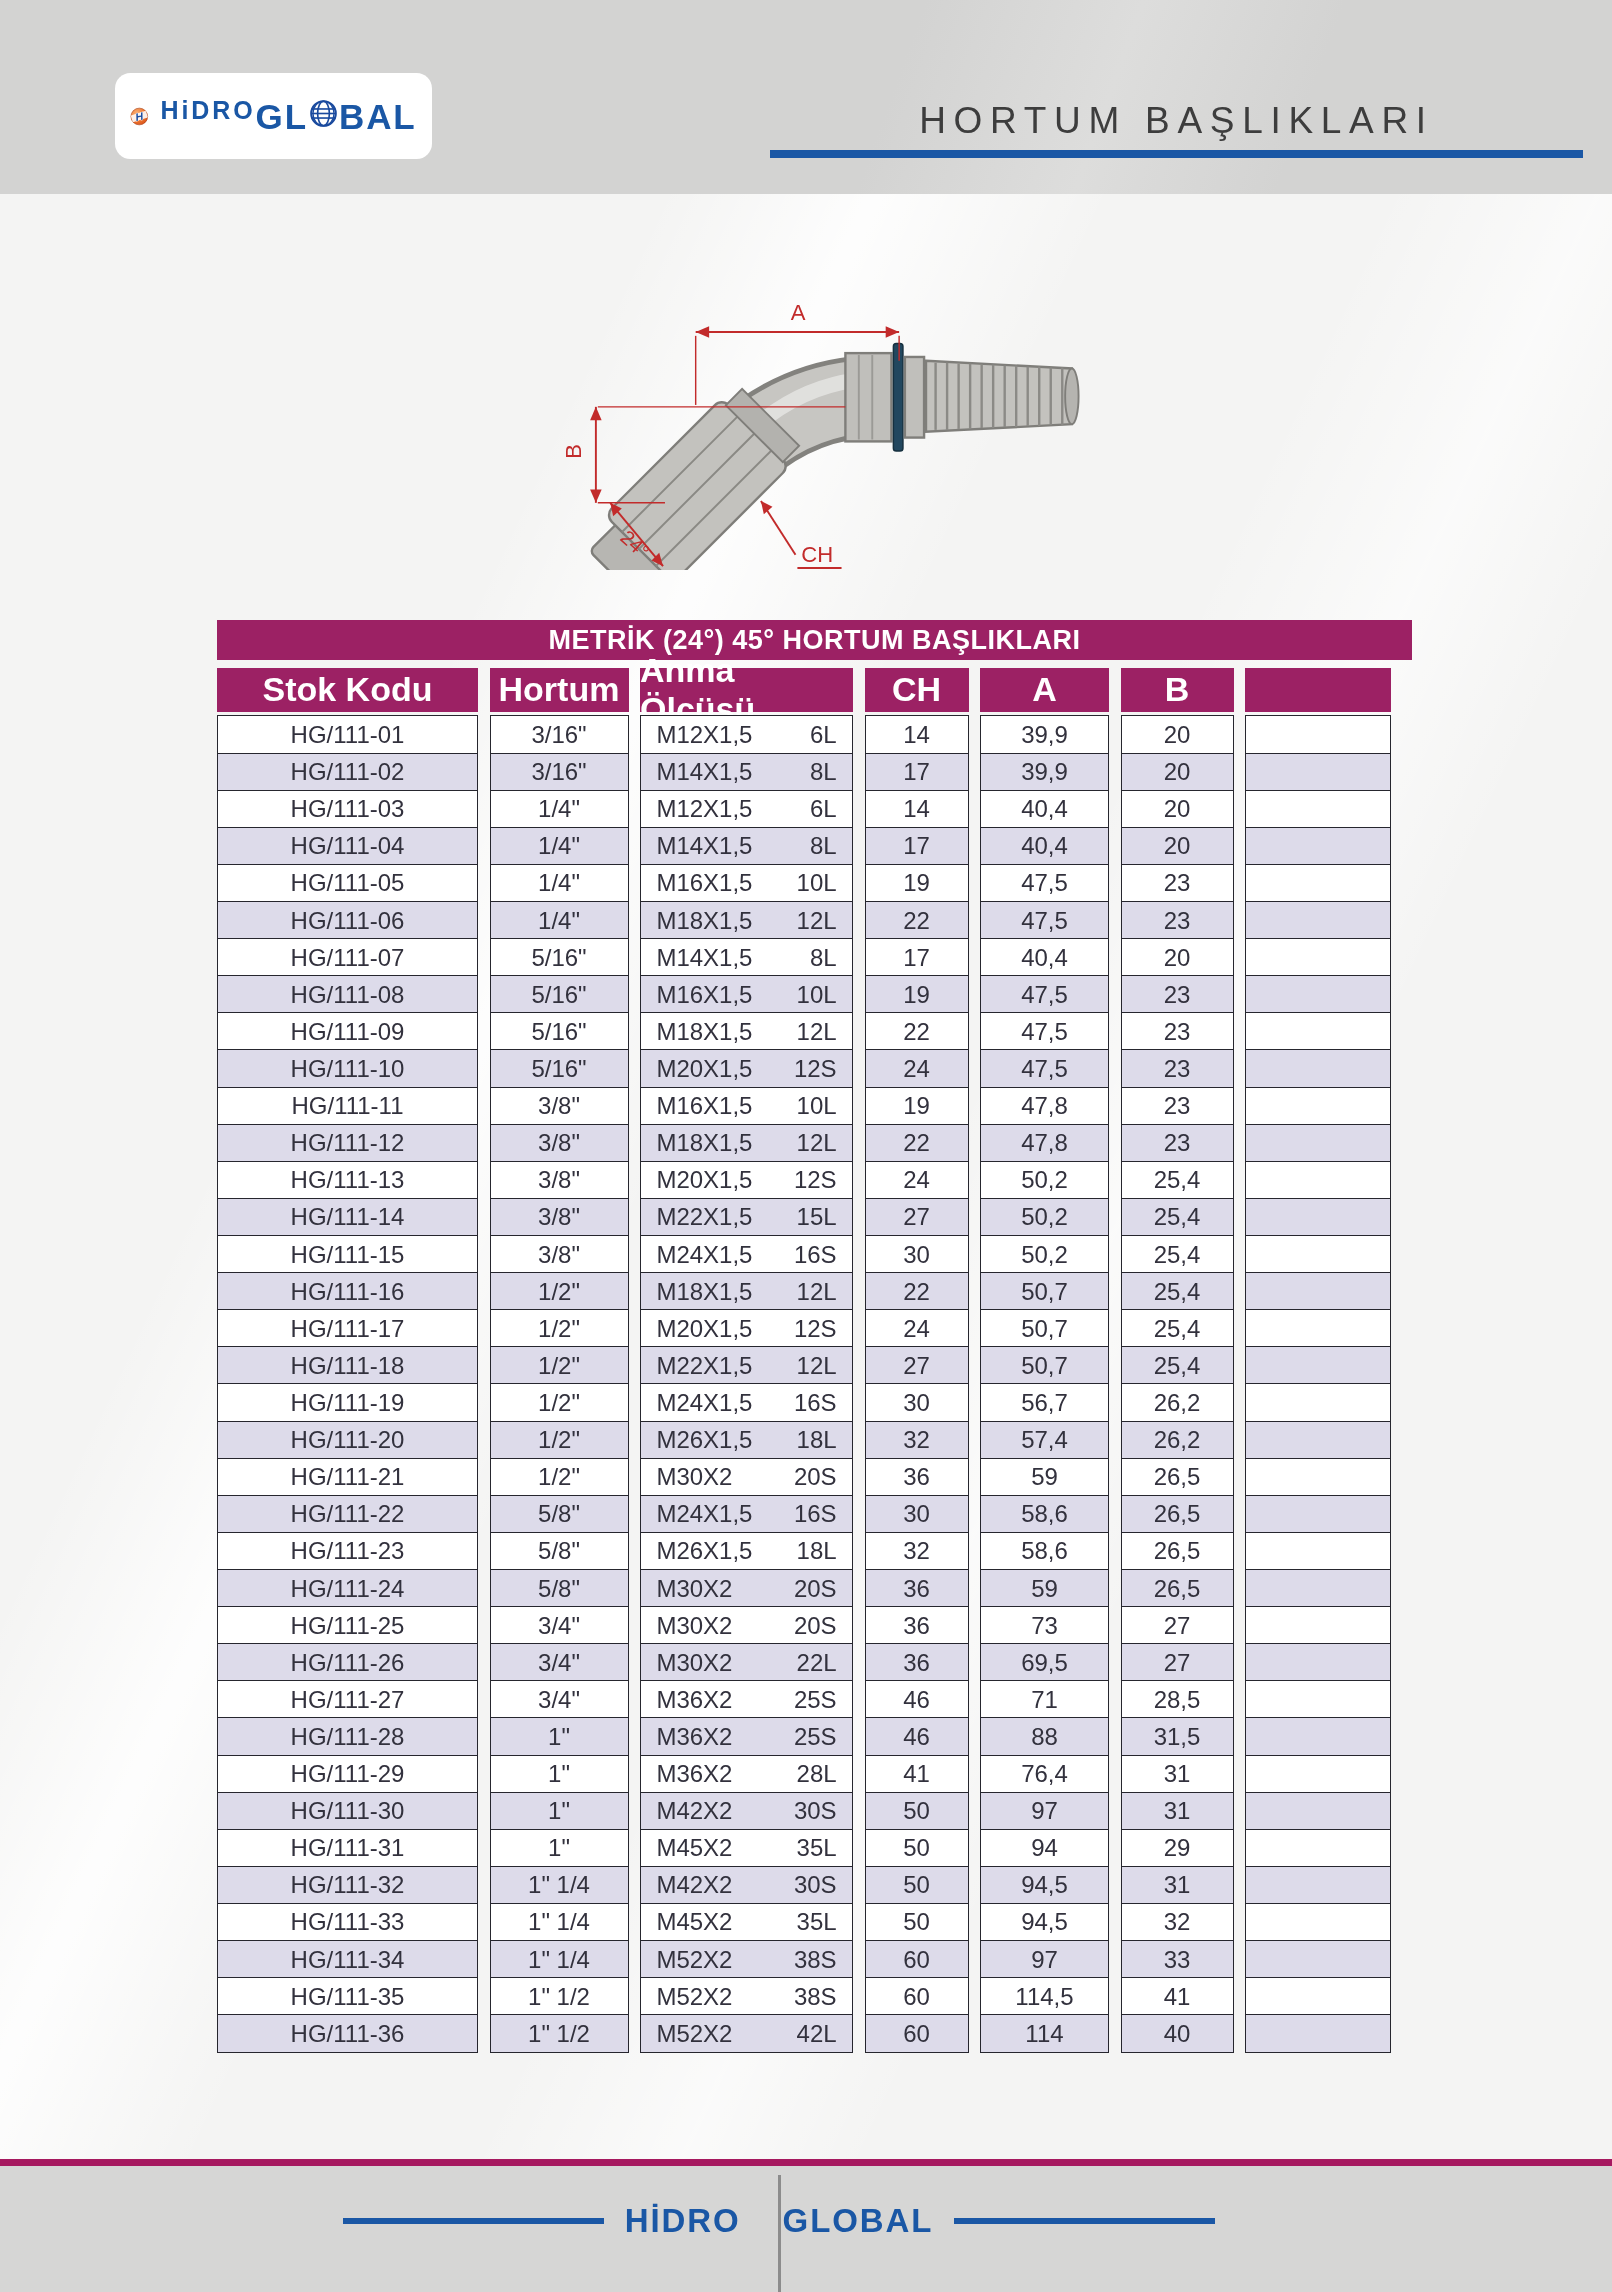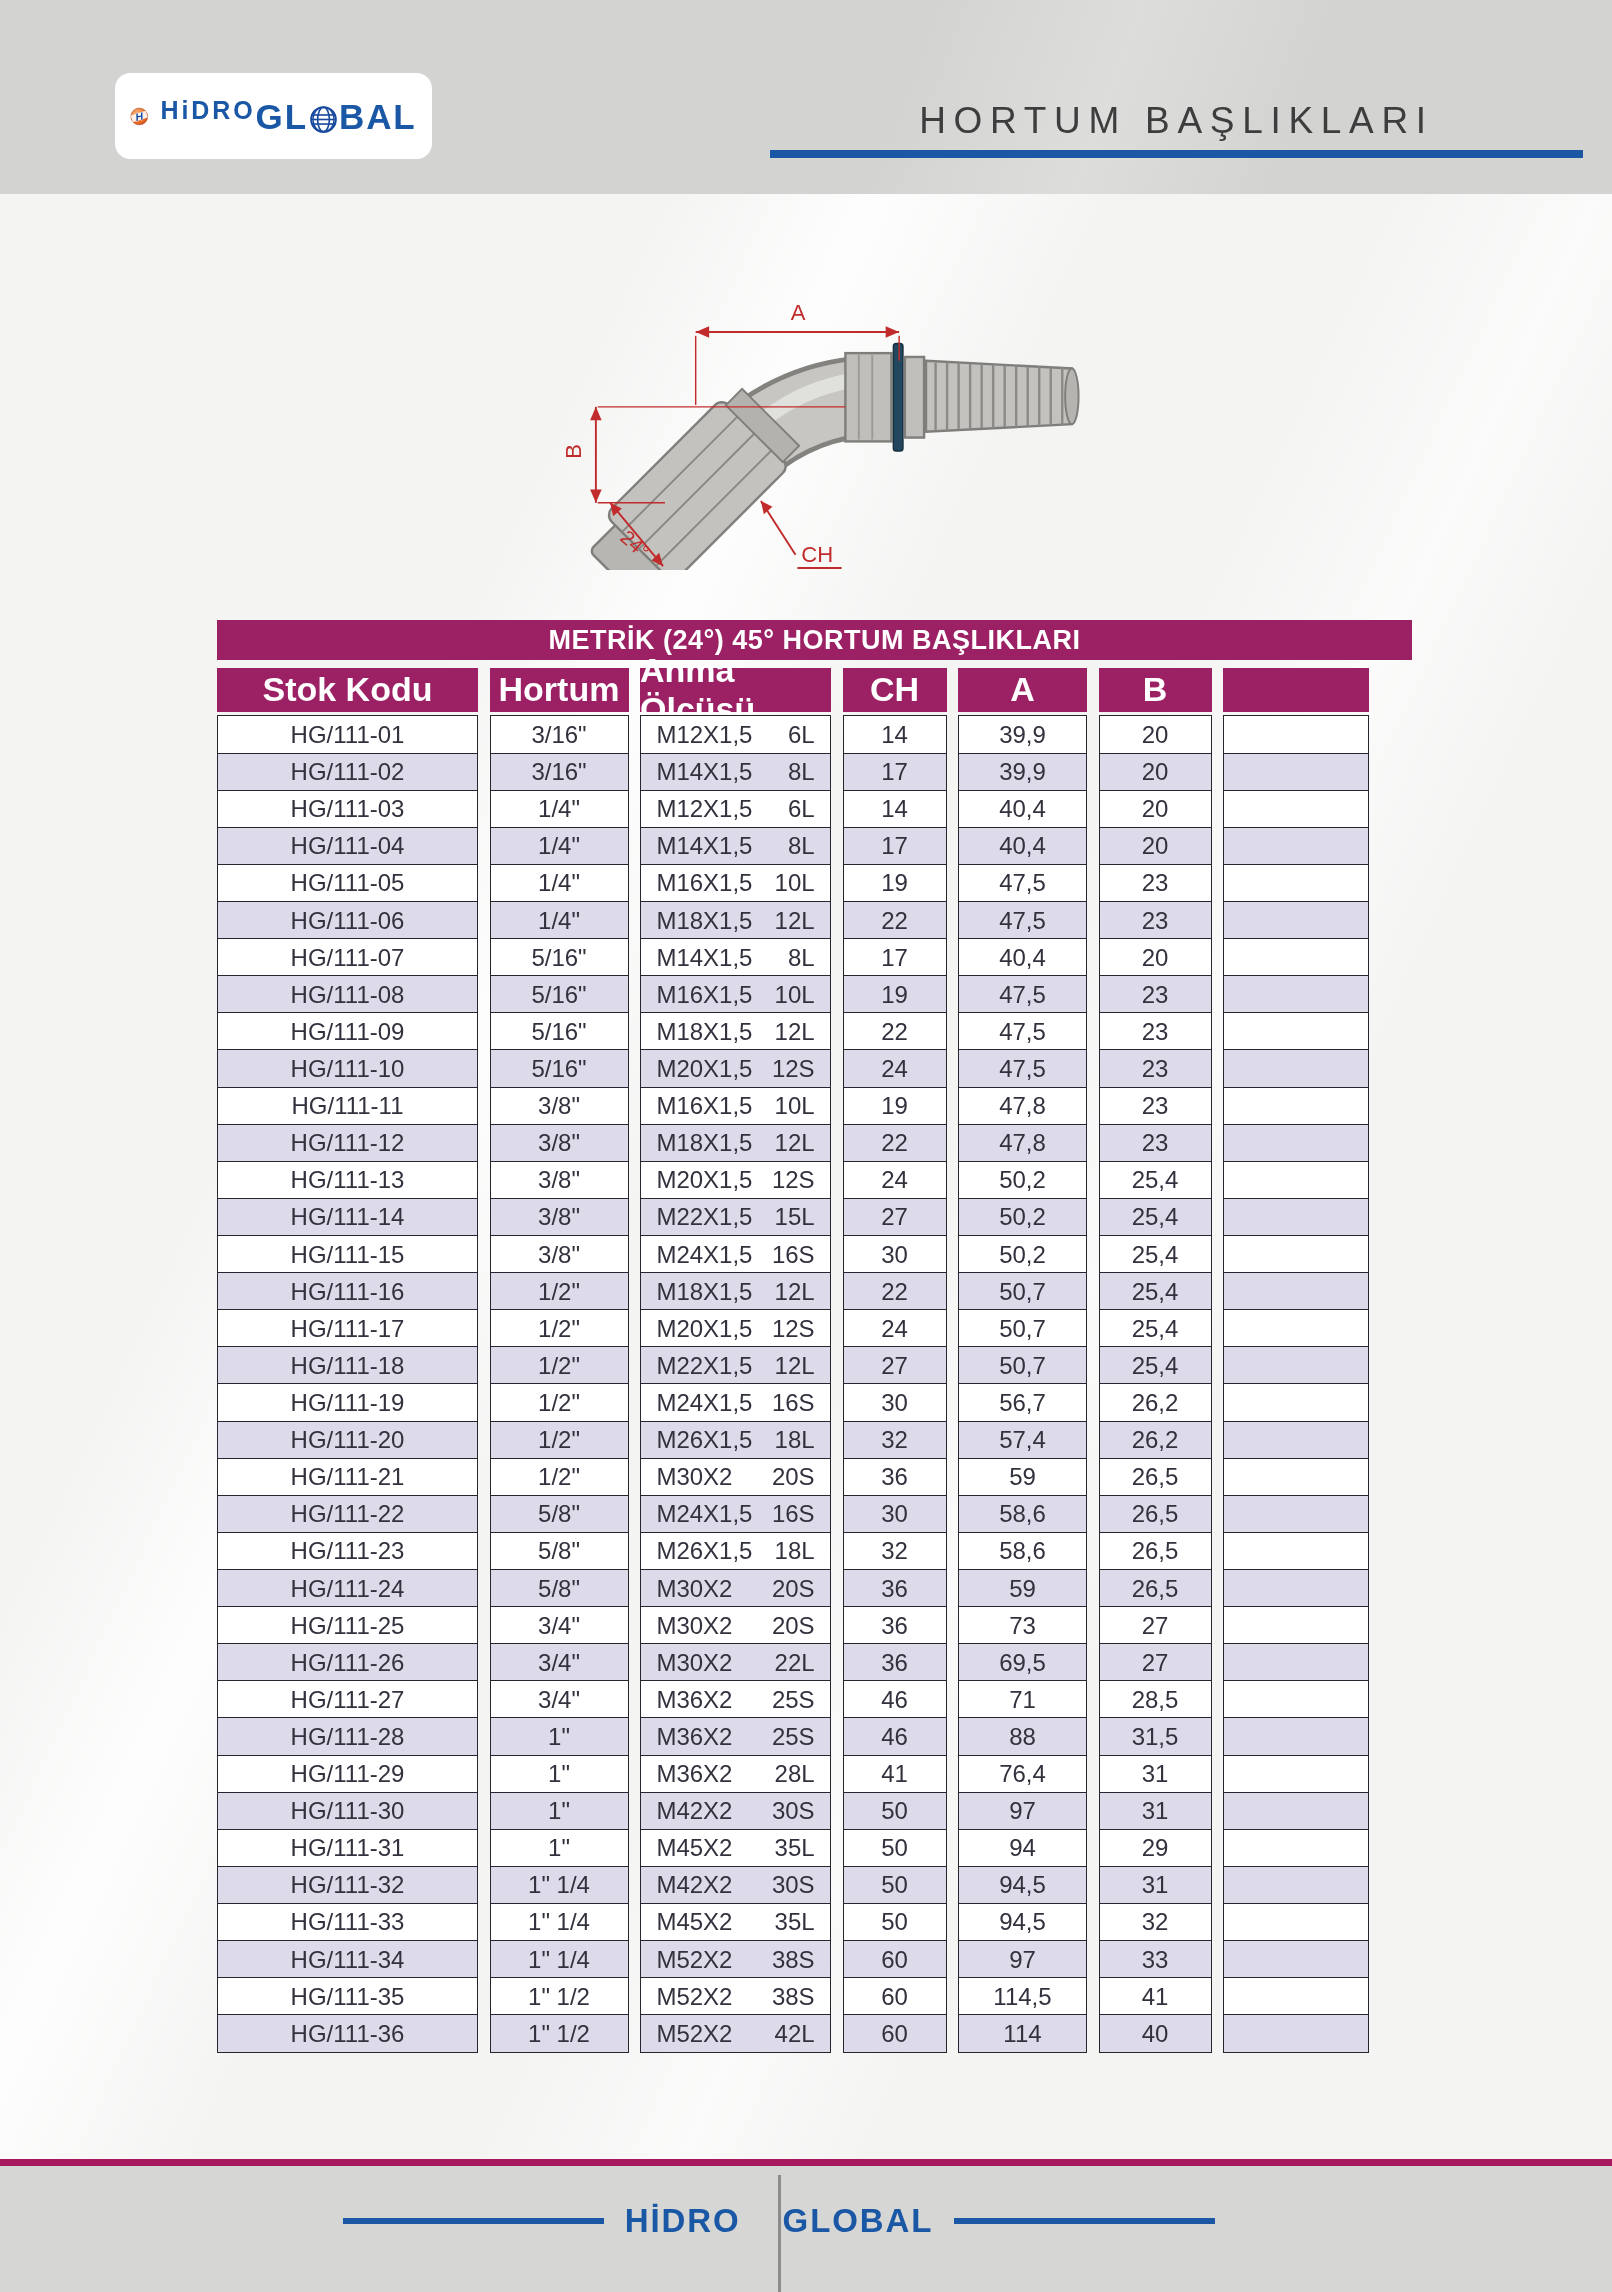--- a/index.html
+++ b/index.html
@@ -16,42 +16,42 @@
     position:absolute; left:0; top:0; width:100%; height:194px;
     background:linear-gradient(110deg, var(--band,#d3d3d2) 55%, #dddddc 68%, var(--band,#d3d3d2) 80%);
   }
   .logo-card{
     position:absolute; left:115px; top:73px; width:317px; height:86px;
     background:#fff; border-radius:15.4px; display:flex; align-items:center; gap:11.5px;
     padding:0 15.4px; box-sizing:border-box;
   }
   .logo-text{display:flex; flex-direction:row; line-height:1;}
   .logo-line1{font-size:25px; font-weight:800; color:var(--blue,#1a57a5); letter-spacing:2.9px;}
-  .logo-line2{font-size:35px; font-weight:800; color:var(--blue,#1a57a5); letter-spacing:1.9px; display:flex; align-items:flex-end; margin-top:1.9px;}
+  .logo-line2{font-size:35px; font-weight:800; color:var(--blue,#1a57a5); letter-spacing:1.9px; display:flex; align-items:flex-start; margin-top:1.9px;}
   .header-block{position:absolute; left:770px; top:100px; width:813px;}
   .header-title{
     text-align:center; font-size:37px; color:#3d3d3d; letter-spacing:7.7px; line-height:42px;
   }
   .header-rule{height:8.6px; background:var(--blue,#15549e); margin-top:7.7px;}
   
   .diagram{position:absolute; left:519px; top:261px;}
   
   .table-wrap{position:absolute; left:217px; top:620px; width:1195px;}
   .table-title{
     height:40px; background:var(--magenta,#9c2164); color:#fff; font-weight:bold; font-size:27px;
     display:flex; align-items:center; justify-content:center; letter-spacing:0.5px;
   }
   .thead{display:flex; gap:11.5px; margin:7.7px 0 3.8px;}
   .th{
     height:44px; background:var(--magenta,#9c2164); color:#fff; font-weight:bold; font-size:34px;
     display:flex; align-items:center; justify-content:center; box-sizing:border-box;
   }
   .tbody{display:flex; gap:11.5px;}
   .col{display:flex; flex-direction:column;}
-  .w-stok{width:261px;} .w-hortum{width:139px;} .w-anma{width:191px;}
+  .w-stok{width:261px;} .w-hortum{width:139px;} .w-anma{width:213px;}
   .w-ch{width:104px;} .w-a{width:129px;} .w-b{width:113px;} .w-empty{width:146px;}
   .cell{
     box-sizing:border-box; height:39px; margin-top:-1.9px; border:1.9px solid var(--border,#26262e);
     display:flex; align-items:center; justify-content:center;
     font-size:24px; color:#32313d; background:#fff;
   }
   .col .cell:first-child{margin-top:0;}
   .cell.odd{background:var(--row-alt,#dddbea);}
   .cell-anma{justify-content:space-between; padding:0 15.4px;}
   

